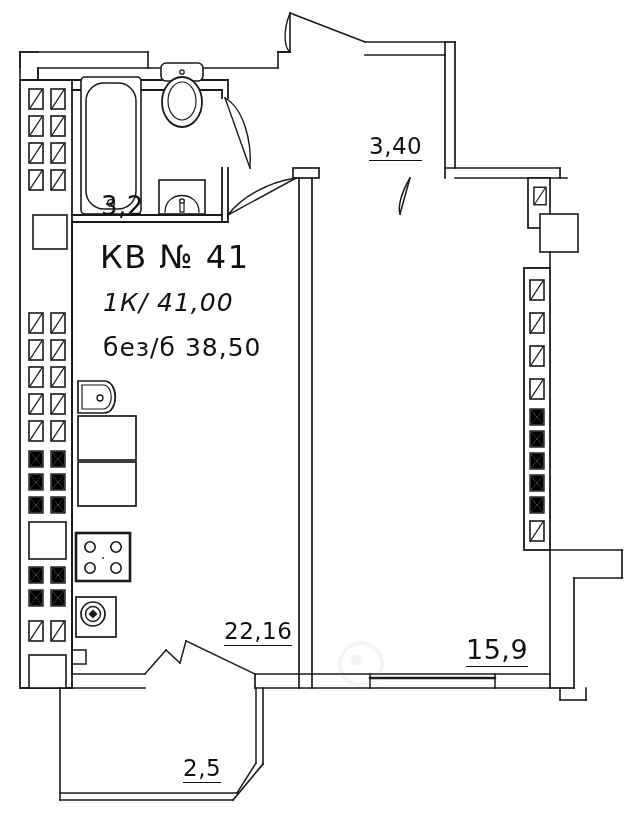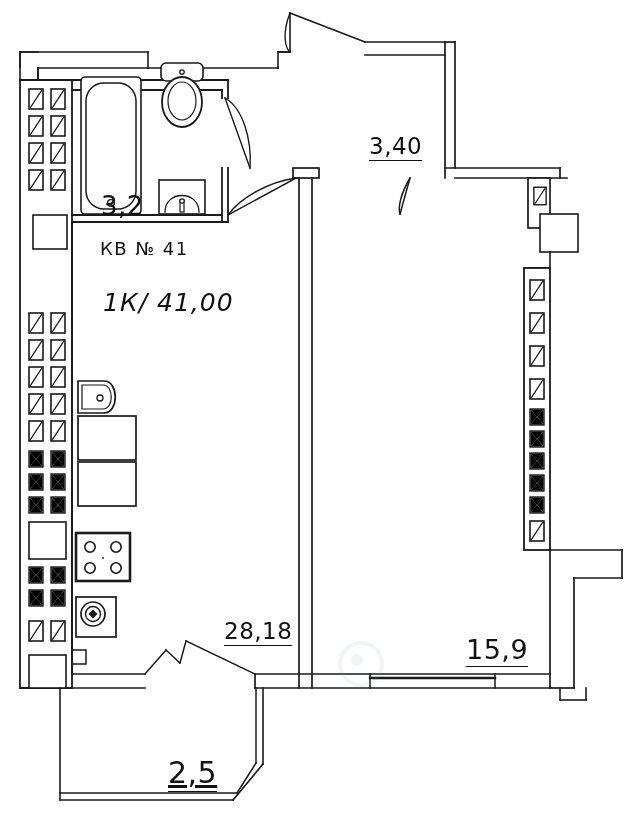--- a/index.html
+++ b/index.html
@@ -13,28 +13,28 @@
 
   .lbl{
     position:absolute;
     white-space:pre;
     color:#111111;
     font-family:"DejaVu Sans","Liberation Sans",sans-serif;
     font-weight:400;
     letter-spacing:0.5px;
   }
   .lbl-u{border-bottom:1.6px solid #111;padding-bottom:1px;}
-  #apt-number{left:100px;top:238px;font-size:18px;letter-spacing:1.5px;text-align:center;}
+  #apt-number{left:100px;top:238px;font-size:32px;letter-spacing:1.5px;text-align:center;}
   #area-total{left:103px;top:288px;font-size:25px;letter-spacing:1px;font-style:italic;}
   #area-living{left:103px;top:333px;font-size:25px;letter-spacing:1px;}
   #dim-bath{left:101px;top:191px;font-size:26px;}
   #dim-hall{left:369px;top:133px;font-size:23px;}
   #dim-kitchen{left:224px;top:618px;font-size:23px;}
   #dim-room{left:466px;top:634px;font-size:27px;}
-  #dim-balcony{left:168px;top:755px;font-size:30px;text-decoration:underline;}
+  #dim-balcony{left:183px;top:755px;font-size:23px;}
 
   #watermark{
     position:absolute;left:338px;top:637px;width:215px;height:90px;
     opacity:0.085;pointer-events:none;
   }
   #watermark .wm-text{
     font-family:"DejaVu Sans","Liberation Sans",sans-serif;
     font-size:30px;font-weight:700;color:#7a8a99;letter-spacing:1px;
     position:absolute;left:30px;top:46px;
   }
@@ -311,26 +311,27 @@
 
       <path d="M72 222 L72 674" stroke-width="1.8"></path>
 
     </g>
   </svg>
 
   <div class="lbl" id="apt-number">КВ № 41</div>
 
   <div class="lbl" id="area-total">1К/ 41,00</div>
 
+  <div class="lbl" id="area-living">без/б 38,50</div>
 
   <div class="lbl" id="dim-bath">3,2</div>
 
   <div class="lbl lbl-u" id="dim-hall">3,40</div>
 
-  <div class="lbl lbl-u" id="dim-kitchen">28,18</div>
+  <div class="lbl lbl-u" id="dim-kitchen">22,16</div>
 
   <div class="lbl lbl-u" id="dim-room">15,9</div>
 
   <div class="lbl lbl-u" id="dim-balcony">2,5</div>
 
   <div id="watermark">
     <div class="wm-mark"></div>
   </div>
 
 </div>

